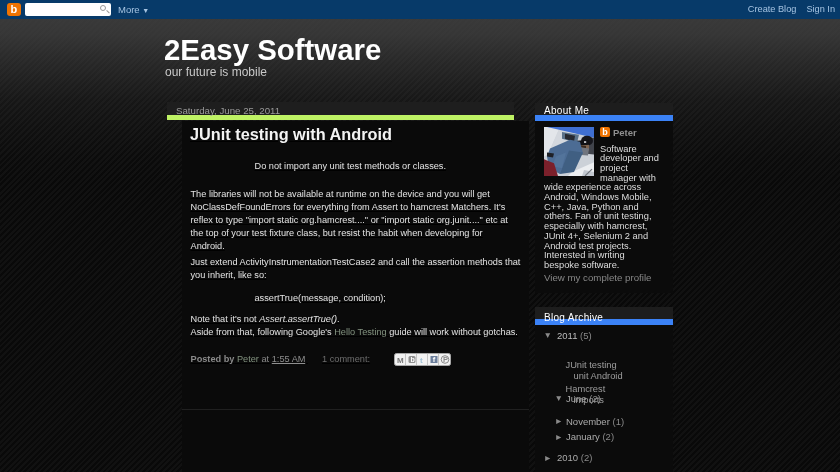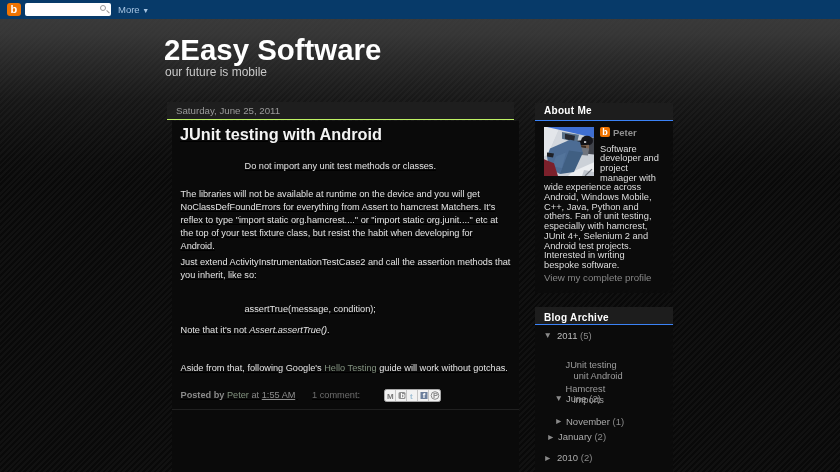--- a/index.html
+++ b/index.html
@@ -19,35 +19,35 @@
 .sbox { position:absolute; left:25px; top:3px; width:86px; height:12.5px; background:#fff; border-radius:2px; }
 .mag { position:absolute; right:5px; top:2px; width:6px; height:6px; border:1.2px solid #999; border-radius:50%; }
 .mag::after { content:""; position:absolute; left:4.5px; top:4.8px; width:3.5px; height:1.2px; background:#999; transform:rotate(45deg); }
 .nav-more { position:absolute; left:118px; top:0; height:19px; line-height:19px; color:#a6c4e2; font-size:9.5px; }
 .nav-right { position:absolute; right:5px; top:0; height:19px; line-height:19px; color:#a6c4e2; font-size:9.2px; }
 .nav-right span.sep { display:inline-block; width:10px; }
 
 .h1 { position:absolute; left:164px; top:33px; color:#ffffff; font-size:29.4px; font-weight:bold; letter-spacing:0px; }
 .sub { position:absolute; left:165px; top:65px; color:#c9c9c9; font-size:12px; }
 
-.datestrip { position:absolute; left:166.5px; top:102px; width:347px; height:18px; background:#1e1e1e; border-bottom:1px solid #bef264; color:#9b9b9b; font-size:9.7px; line-height:18px; padding-left:9.5px; }
-.postbox { position:absolute; left:172px; top:120.5px; width:347px; height:352px; background:#0a0a0a;text-decoration:underline; }
+.datestrip { position:absolute; left:166.5px; top:102px; width:347px; height:18px; background:#1e1e1e; border-bottom:5px solid #bef264; color:#9b9b9b; font-size:9.7px; line-height:18px; padding-left:9.5px; }
+.postbox { position:absolute; left:182px; top:120.5px; width:347px; height:352px; background:#0a0a0a;text-decoration:underline; }
 .ptitle { margin:4px 0 0 8px; color:#f3f3f3; font-size:16.3px; line-height:19px; font-weight:bold; }
 .pbody { margin-left:8.5px; margin-right:6px; color:#e4e4e4; font-size:9.2px; line-height:12.9px; }
 .pbody p { margin:0; }
 .pbody .bq { margin-left:24px;padding-left:40px; }
 .sage { color:#82927f; text-decoration:none; }
 .pfooter { margin-left:8.5px; color:#8a8a8a; font-size:9.2px; position:relative; }
 .pfooter b { color:#8a8a8a; }
 .tslink { color:#8f8f8f; text-decoration:underline; }
 .cmt { color:#6e6e6e; }
 .sharepill { position:absolute; left:203px; top:-1px; }
 .divider { position:absolute; left:0; top:288.5px; width:347px; height:1px; background:#202020; }
 
-.sb-title { position:absolute; width:138.5px; background:#1d1d1d; border-bottom:1px solid #3b82f6; color:#fff; font-weight:bold; font-size:10px; padding-left:9.5px; letter-spacing:0.3px; }
+.sb-title { position:absolute; width:138.5px; background:#1d1d1d; border-bottom:6px solid #3b82f6; color:#fff; font-weight:normal; font-size:10px; padding-left:9.5px; letter-spacing:0.3px; }
 .sb-box { position:absolute; left:534.5px; width:138.5px; background:#0b0b0b; }
 .abt-title { left:534.5px; top:103px; height:17.5px; line-height:15.5px; }
 .abt-box { top:120.5px; height:172.8px; }
 .photo { float:left; width:50px; height:49px; margin:6px 6px 0 9.5px; }
 .pid { margin-top:6px; height:10px; }
 .pid .bl { display:inline-block; vertical-align:top; width:10px; height:10px; background:#f07300; border-radius:2px; color:#fff; font-weight:bold; font-size:9px; line-height:10px; text-align:center; }
 .pid .nm { color:#8f8f8f; font-weight:bold; font-size:9.5px; vertical-align:top; margin-left:3px; }
 .bio { color:#dedede; font-size:9.3px; line-height:9.7px; margin-left:9.5px; margin-right:4px; }
 .vmcp { color:#878787; font-size:9.7px; margin-left:9.5px; }
 .arc-title { left:534.5px; top:306.5px; height:18px; line-height:22px; }
@@ -59,35 +59,36 @@
 .posts { font-size:9.3px; color:#9e9e9e; }
 </style>
 </head>
 <body>
   <div class="navbar">
     <div class="blogo">b</div>
     <div class="sbox">
       <div class="mag"></div>
     </div>
     <div class="nav-more">More&nbsp;<span style="font-size:7px;">▼</span></div>
+    <div class="nav-right">Create&nbsp;Blog<span class="sep"></span>Sign&nbsp;In</div>
   </div>
 
   <div class="h1">2Easy Software</div>
   <div class="sub">our future is mobile</div>
 
   <div class="datestrip">Saturday, June 25, 2011</div>
   <div class="postbox">
     <div class="ptitle">JUnit testing with Android</div>
     <div class="pbody">
       <p class="bq" style="margin-top:16.8px;">Do not import any unit test methods or classes.</p>
       <p style="margin-top:15px;">The libraries will not be available at runtime on the device and you will get<br>NoClassDefFoundErrors for everything from Assert to hamcrest Matchers. It's<br>reflex to type "import static org.hamcrest...." or "import static org.junit...." etc at<br>the top of your test fixture class, but resist the habit when developing for<br>Android.</p>
       <p style="margin-top:3.5px;">Just extend ActivityInstrumentationTestCase2 and call the assertion methods that<br>you inherit, like so:</p>
-      <p class="bq" style="margin-top:21px;">assertTrue(message, condition);</p>
+      <p class="bq" style="margin-top:10px;">assertTrue(message, condition);</p>
       <p style="margin-top:8.1px;">Note that it's not <i>Assert.assertTrue()</i>.</p>
-      <p style="margin-top:25px;">Aside from that, following Google's <span class="sage">Hello Testing</span> guide will work without gotchas.</p>
+      <p style="margin-top:0;">Aside from that, following Google's <span class="sage">Hello Testing</span> guide will work without gotchas.</p>
     </div>
     <div class="pfooter" style="margin-top:15px;">
       <b>Posted by</b> <span class="sage">Peter</span> <span>at</span> <span class="tslink">1:55 AM</span>
       <span style="margin-left:14px;" class="cmt">1 comment:</span>
       <span class="sharepill">
         <svg width="57" height="13" viewBox="0 0 57 13">
           <rect x="0.5" y="0.5" width="56" height="12" rx="2" fill="#f2f2f2" stroke="#a8a8a8"></rect>
           <line x1="11.5" y1="1" x2="11.5" y2="12" stroke="#c4c4c4"></line>
           <line x1="22.5" y1="1" x2="22.5" y2="12" stroke="#c4c4c4"></line>
           <line x1="33.5" y1="1" x2="33.5" y2="12" stroke="#c4c4c4"></line>
@@ -137,16 +138,16 @@
   </div>
 
   <div class="sb-title arc-title">Blog Archive</div>
   <div class="sb-box arc-box">
     <div class="arc">
       <div class="row" style="position:absolute;left:9px;top:5px;"><span class="arrow" style="width:13.5px;">▼</span><span style="color:#bdbdbd;">2011</span> <span class="cnt">(5)</span></div>
       <div class="row" style="position:absolute;left:20px;top:20.3px;margin-top:48px;"><span class="arrow" style="width:11.5px;">▼</span><span>June</span> <span class="cnt">(2)</span></div>
       <div class="posts" style="position:absolute;left:31px;top:35.2px;line-height:10.9px;">JUnit testing<br><span style="margin-left:8px;">unit Android</span></div>
       <div class="posts" style="position:absolute;left:31px;top:59.9px;line-height:10.9px;">Hamcrest<br><span style="margin-left:8px;">imports</span></div>
       <div class="row" style="position:absolute;left:20px;top:91.3px;"><span class="arrow" style="width:11.5px;">►</span><span>November</span> <span class="cnt">(1)</span></div>
-      <div class="row" style="position:absolute;left:12px;top:106.9px;"><span class="arrow" style="width:11.5px;">►</span><span>January</span> <span class="cnt">(2)</span></div>
+      <div class="row" style="position:absolute;left:20px;top:106.9px;"><span class="arrow" style="width:11.5px;">►</span><span>January</span> <span class="cnt">(2)</span></div>
       <div class="row" style="position:absolute;left:9px;top:127.8px;"><span class="arrow" style="width:13.5px;">►</span><span>2010</span> <span class="cnt">(2)</span></div>
     </div>
   </div>
 
 </body></html>

